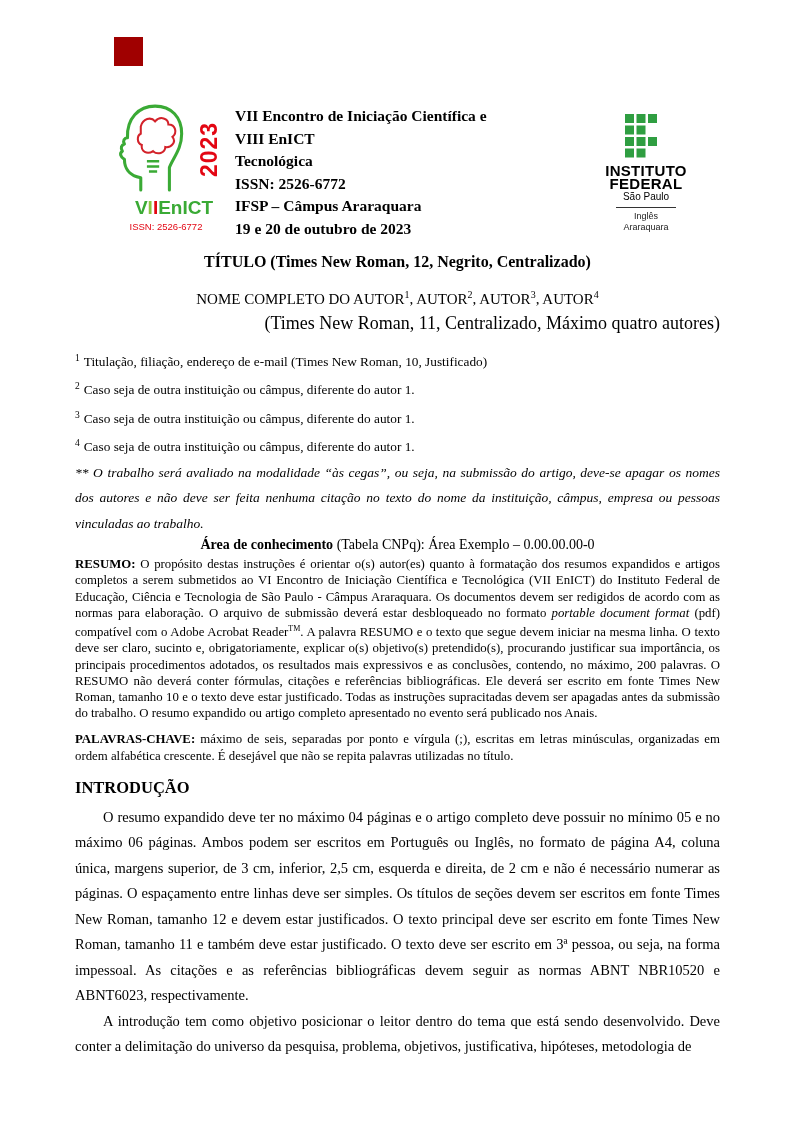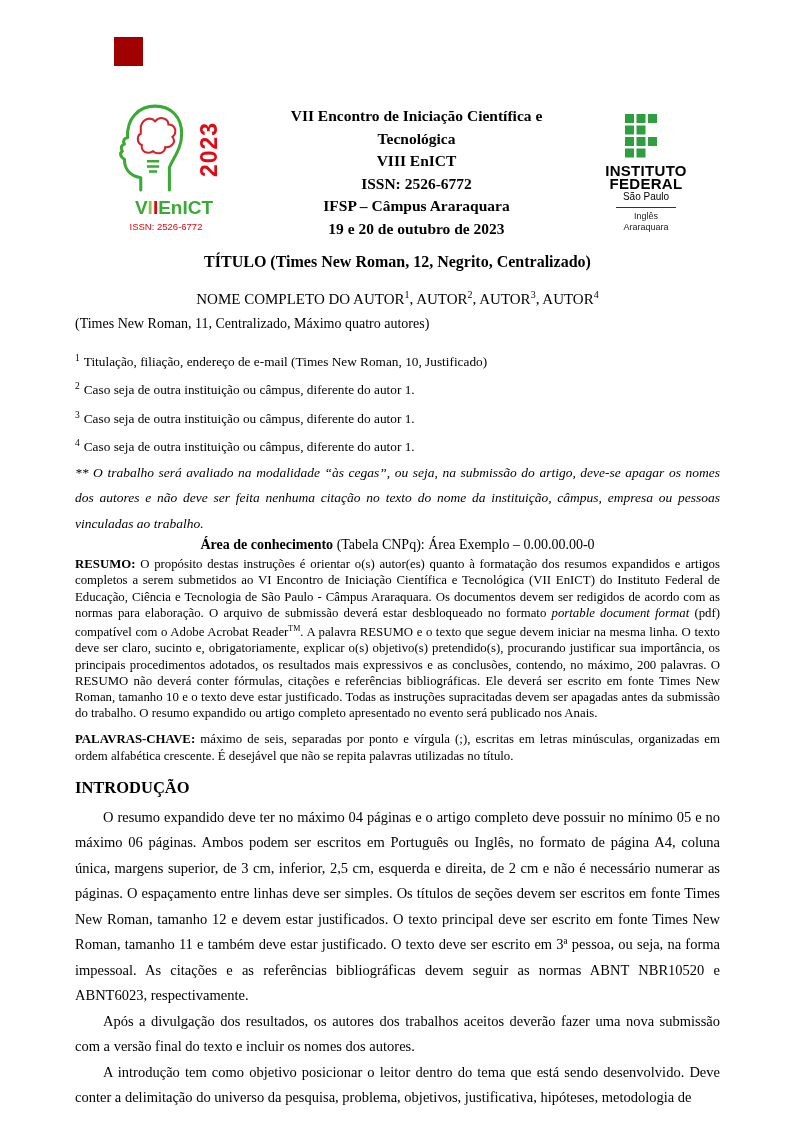--- a/index.html
+++ b/index.html
@@ -15,36 +15,36 @@
   .header { position:absolute; top:100px; left:110px; right:100px; display:flex; justify-content:space-between; align-items:flex-start; }
   .logo-left { position:relative; width:125px; height:140px; flex:0 0 auto; }
   .logo-year { position:absolute; left:72px; top:36px; transform:rotate(-90deg); color:#e30613;
                font-family:"Liberation Sans", sans-serif; font-weight:bold; font-size:23px; letter-spacing:1px; }
   .logo-brand { position:absolute; top:97px; left:8px; width:112px; text-align:center;
                 font-family:"Liberation Sans", sans-serif; font-weight:bold; font-size:19px; }
   .logo-brand .g { color:#3aaa35; } .logo-brand .y { color:#8bc53f; } .logo-brand .r { color:#e30613; }
   .logo-issn { position:absolute; top:121px; left:0; width:112px; text-align:center;
                font-family:"Liberation Sans", sans-serif; font-size:9.5px; color:#e30613; }
 
-  .header-center { flex:1; text-align:center; font-weight:bold; font-size:15.5px; line-height:22.5px; padding-top:5px; }
+  .header-center { flex:1; text-align:left; font-weight:bold; font-size:15.5px; line-height:22.5px; padding-top:5px; }
 
   .logo-right { width:96px; flex:0 0 auto; padding-top:14px; text-align:center;
                 font-family:"Liberation Sans", sans-serif; }
   .logo-right svg { display:block; margin:0 auto 6px auto; }
   .inst-line { font-weight:bold; font-size:15px; line-height:12.5px; letter-spacing:.3px; }
   .inst-sp { font-size:10px; line-height:13px; }
   .inst-divider { width:60px; height:1px; background:#333; margin:4px auto 3px auto; }
   .inst-campus { font-size:9px; line-height:11px; color:#222; }
 
   
   .content { position:absolute; top:253px; left:75px; width:645px; }
   .paper-title { text-align:center; font-weight:bold; font-size:16px; line-height:18px; }
   .authors-line { text-align:center; font-size:15px; line-height:19px; margin-top:14px; }
   .authors-line sup { font-size:10px; }
-  .authors-note { text-align:left; font-size:14px; line-height:17px; margin-top:6px; }
+  .authors-note { text-align:right; font-size:18px; line-height:17px; margin-top:6px; }
 
   .footnotes { margin-top:14px; font-size:13.3px; }
   .footnote { line-height:24px; }
   .footnote sup { font-size:9.5px; margin-right:4px; }
 
   .blind-notice { color:#000000; font-style:italic; font-size:13.5px; line-height:25.5px; text-align:justify; }
 
   .knowledge-area { text-align:center; font-size:14px; line-height:18px; }
 
   .small-par { font-size:12.8px; line-height:16.2px; text-align:justify; }
@@ -71,22 +71,22 @@
         <path d="M30 26 c2 -8 10 -10 14 -5 c5 -6 13 -3 13 3 c7 0 9 8 4 12 c4 5 -1 11 -7 10 c0 6 -8 8 -12 4 c-6 4 -12 0 -11 -6 c-5 -2 -5 -9 -1 -11 z" fill="none" stroke="#d3222a" stroke-width="2"></path>
         <path d="M36 60 h12 M36 65 h12 M38 70 h8" stroke="#3aaa35" stroke-width="2.5"></path>
       </svg>
       <span class="logo-year">2023</span>
       <div class="logo-brand"><span class="g">V</span><span class="y">I</span><span class="r">I</span><span class="g">EnICT</span></div>
       <div class="logo-issn">ISSN: 2526-6772</div>
     </div>
 
     <div class="header-center">
       <div>VII Encontro de Iniciação Científica e</div>
+      <div>VIII EnICT</div>
       <div>Tecnológica</div>
-      <div>VIII EnICT</div>
       <div>ISSN: 2526-6772</div>
       <div>IFSP – Câmpus Araraquara</div>
       <div>19 e 20 de outubro de 2023</div>
     </div>
 
     <div class="logo-right">
       <svg width="42" height="45" viewBox="0 0 42 45">
         <g fill="#2f9e41">
           <rect x="0" y="0" width="9" height="9"></rect>
             <rect x="11.5" y="0" width="9" height="9"></rect>
@@ -131,18 +131,17 @@
 
     <p class="knowledge-area"><b>Área de conhecimento</b><span> (Tabela CNPq): Área Exemplo – 0.00.00.00-0</span></p>
 
     <p class="small-par resumo-par"><b>RESUMO:</b><span> O propósito destas instruções é orientar o(s) autor(es) quanto à formatação dos resumos expandidos e artigos completos a serem submetidos ao VI Encontro de Iniciação Científica e Tecnológica (VII EnICT) do Instituto Federal de Educação, Ciência e Tecnologia de São Paulo - Câmpus Araraquara. Os documentos devem ser redigidos de acordo com as normas para elaboração. O arquivo de submissão deverá estar desbloqueado no formato </span><i>portable document format</i><span> (pdf) compatível com o Adobe Acrobat Reader</span><sup class="tm">TM</sup><span>. A palavra RESUMO e o texto que segue devem iniciar na mesma linha. O texto deve ser claro, sucinto e, obrigatoriamente, explicar o(s) objetivo(s) pretendido(s), procurando justificar sua importância, os principais procedimentos adotados, os resultados mais expressivos e as conclusões, contendo, no máximo, 200 palavras. O RESUMO não deverá conter fórmulas, citações e referências bibliográficas. Ele deverá ser escrito em fonte Times New Roman, tamanho 10 e o texto deve estar justificado. Todas as instruções supracitadas devem ser apagadas antes da submissão do trabalho. O resumo expandido ou artigo completo apresentado no evento será publicado nos Anais.</span></p>
 
     <p class="small-par keywords-par"><b>PALAVRAS-CHAVE:</b><span> máximo de seis, separadas por ponto e vírgula (;), escritas em letras minúsculas, organizadas em ordem alfabética crescente. É desejável que não se repita palavras utilizadas no título.</span></p>
 
     <h2 class="section-heading">INTRODUÇÃO</h2>
 
     <p class="intro-par first">O resumo expandido deve ter no máximo 04 páginas e o artigo completo deve possuir no mínimo 05 e no máximo 06 páginas. Ambos podem ser escritos em Português ou Inglês, no formato de página A4, coluna única, margens superior, de 3 cm, inferior, 2,5 cm, esquerda e direita, de 2 cm e não é necessário numerar as páginas. O espaçamento entre linhas deve ser simples. Os títulos de seções devem ser escritos em fonte Times New Roman, tamanho 12 e devem estar justificados. O texto principal deve ser escrito em fonte Times New Roman, tamanho 11 e também deve estar justificado. O texto deve ser escrito em 3ª pessoa, ou seja, na forma impessoal. As citações e as referências bibliográficas devem seguir as normas ABNT NBR10520 e ABNT6023, respectivamente.</p>
-    <p class="intro-par">Após a divulgação dos resultados, os autores dos trabalhos aceitos deverão fazer uma nova submissão com a versão final do texto e incluir os nomes dos autores.</p>
     <p class="intro-par">A introdução tem como objetivo posicionar o leitor dentro do tema que está sendo desenvolvido. Deve conter a delimitação do universo da pesquisa, problema, objetivos, justificativa, hipóteses, metodologia de</p>
 
   </main>
 
 </div>
 
 </body></html>

